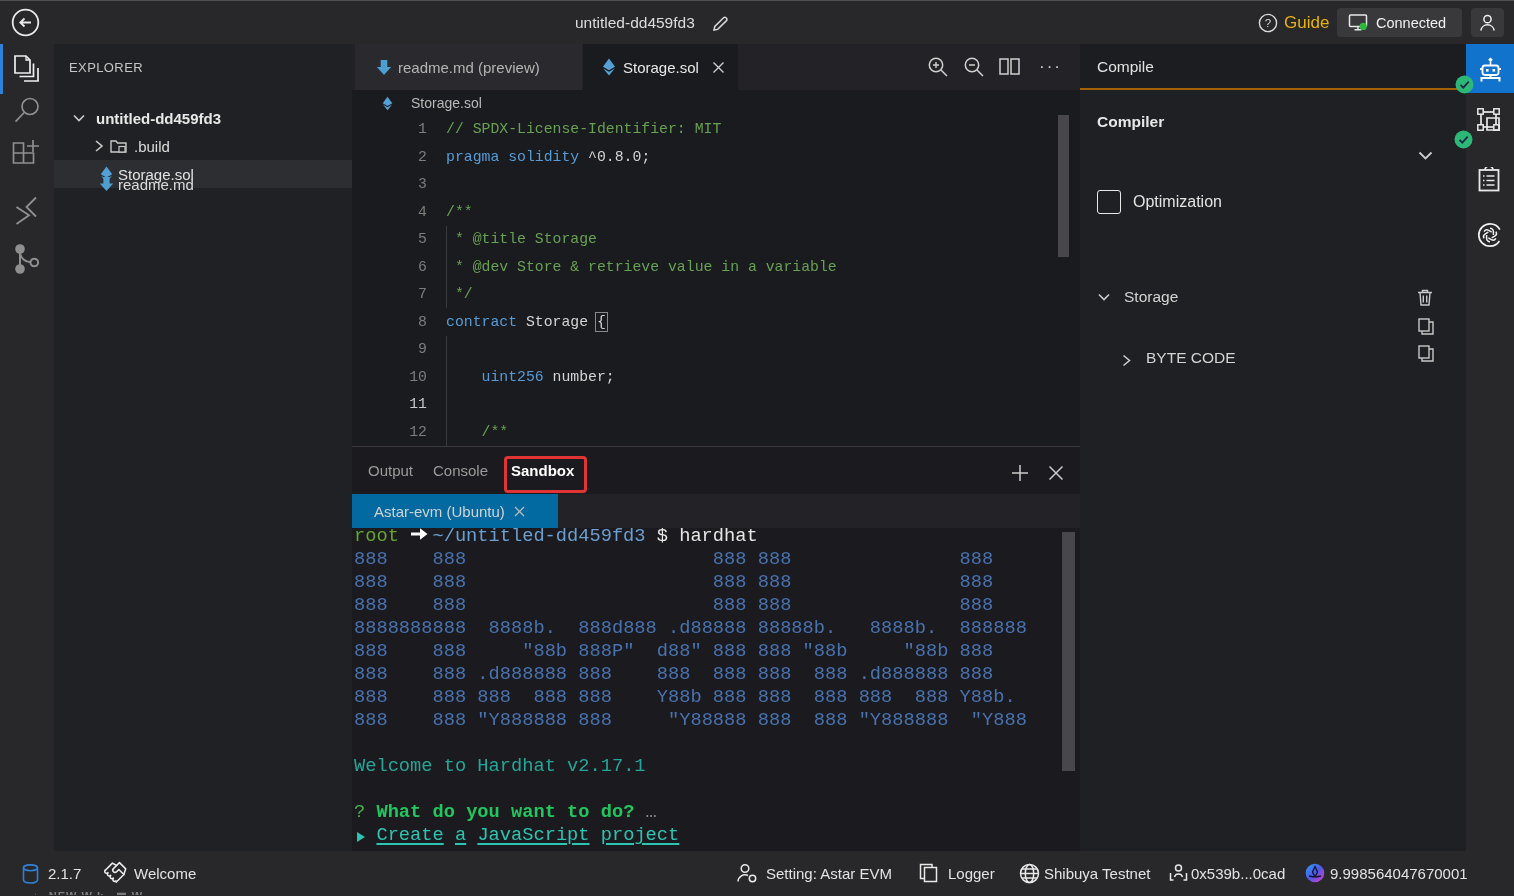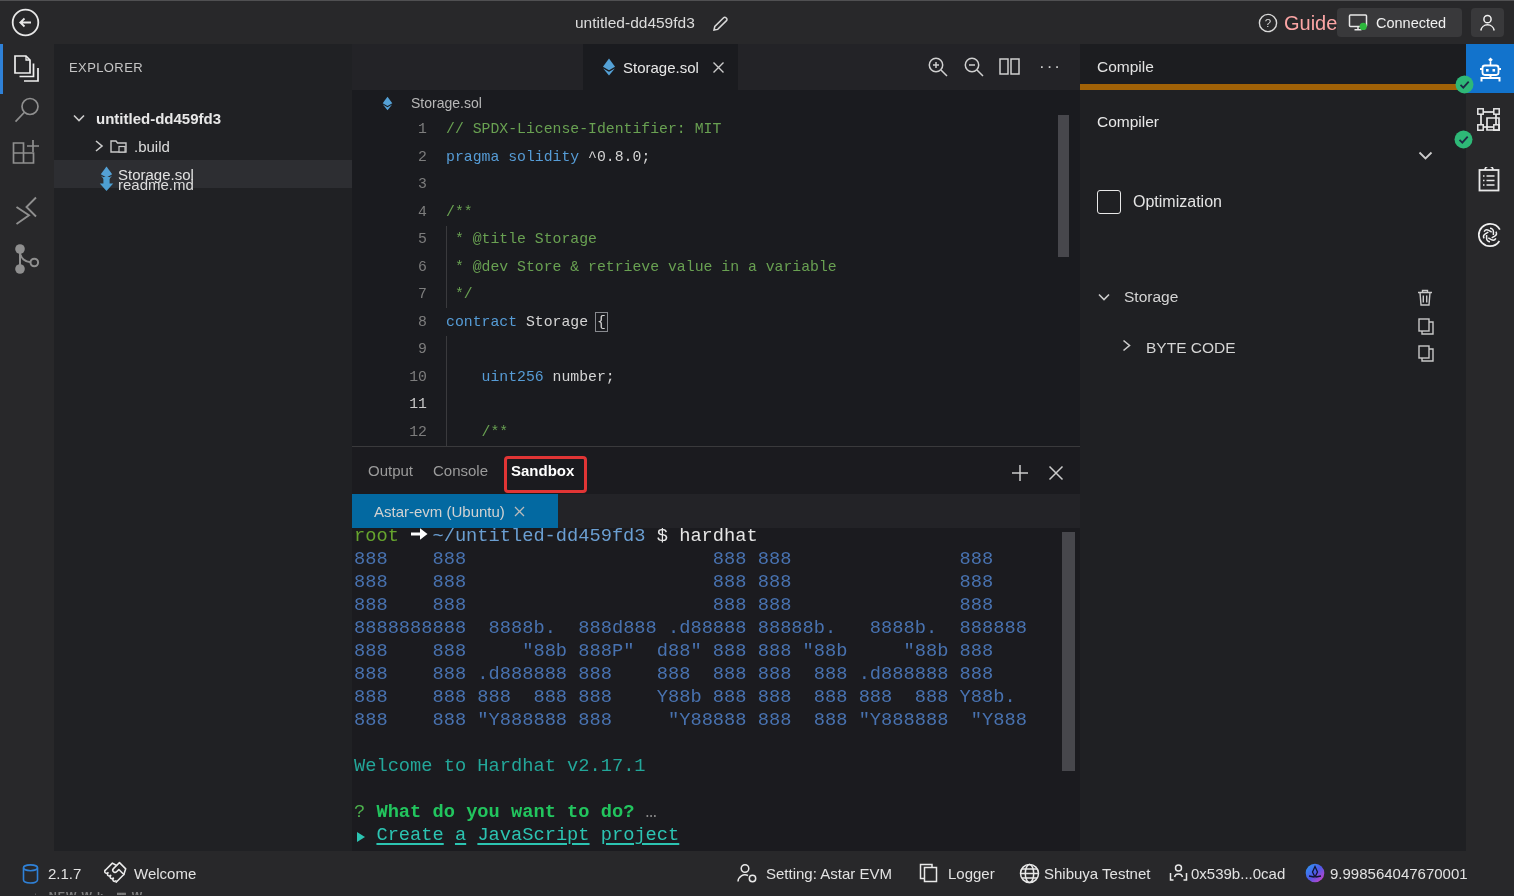--- a/index.html
+++ b/index.html
@@ -18,21 +18,21 @@
   </svg>
   <div class="abs" style="left:575px;top:0;height:44px;display:flex;align-items:center;color:#dcdcdc;font-size:15.5px">untitled-dd459fd3</div>
   <svg class="abs" style="left:711px;top:13px" width="19" height="19" viewBox="0 0 19 19">
     <path d="M3 16 L3.8 12.5 L12.6 3.7 a1.6 1.6 0 0 1 2.3 0 l0.6 0.6 a1.6 1.6 0 0 1 0 2.3 L6.7 15.4 L3 16 Z" stroke="#d8d8d8" stroke-width="1.5" fill="none"></path>
   </svg>
 
   <svg class="abs" style="left:1258px;top:12px" width="20" height="20" viewBox="0 0 20 20">
     <circle cx="10" cy="10" r="8.6" stroke="#d8d8d8" stroke-width="1.4" fill="none"></circle>
     <text x="10" y="14" text-anchor="middle" font-size="11.5" fill="#d8d8d8" font-family="Liberation Sans">?</text>
   </svg>
-  <div class="abs" style="left:1284px;top:0;height:44px;display:flex;align-items:center;color:#fca5a5;font-size:20px">Guide</div>
+  <div class="abs" style="left:1284px;top:0;height:44px;display:flex;align-items:center;color:#eab308;font-size:17px">Guide</div>
 
   <div class="abs" style="left:1337px;top:7px;width:125px;height:29px;background:#39393b;border-radius:4px;display:flex;align-items:center">
     <svg style="margin-left:11px" width="21" height="19" viewBox="0 0 21 19">
       <rect x="1.5" y="2" width="17" height="11.5" rx="1" stroke="#e8e8e8" stroke-width="1.5" fill="none"></rect>
       <path d="M10 13.5 v3 M6.5 16.8 h7" stroke="#e8e8e8" stroke-width="1.5" fill="none"></path>
       <circle cx="15.2" cy="13.4" r="3.6" fill="#2db83d"></circle>
     </svg>
     <span style="margin-left:7px;color:#f0f0f0;font-size:14.5px">Connected</span>
   </div>
 
@@ -110,20 +110,26 @@
     <svg style="margin-left:45px" width="15" height="16" viewBox="0 0 15 16">
       <path d="M7.5 15 L0.8 7.5 H4.4 V1 h6.2 v6.5 h3.6 Z" fill="#4d9fd2"></path>
     </svg>
     <span style="margin-left:4px;color:#dddddd;font-size:15px">readme.md</span>
   </div>
 </div>
 
 <div class="abs" id="center" style="left:352px;top:44px;width:728px;height:807px;background:#1a1b1f">
 
   <div class="abs" style="left:0;top:0;width:728px;height:46px;background:#232327"></div>
+  <div class="abs" style="left:3px;top:0;width:227px;height:46px;background:#2a2a2e;display:flex;align-items:center">
+    <svg style="margin-left:21px" width="16" height="17" viewBox="0 0 15 16">
+          <path d="M7.5 15 L0.8 7.5 H4.4 V1 h6.2 v6.5 h3.6 Z" fill="#4d9fd2"></path>
+        </svg>
+    <span style="margin-left:6px;color:#b4b4b4;font-size:15px">readme.md (preview)</span>
+  </div>
   <div class="abs" style="left:231px;top:0;width:155px;height:46px;background:#1a1b1f;display:flex;align-items:center">
     <svg style="margin-left:19px" width="14" height="18" viewBox="0 0 13 17">
       <path d="M6.5 0.5 L12.2 8.3 L6.5 11.6 L0.8 8.3 Z" fill="#54a1d6"></path>
       <path d="M6.5 13 L12 9.8 L6.5 16.5 L1 9.8 Z" fill="#54a1d6"></path>
     </svg>
     <span style="margin-left:7px;color:#e8e8e8;font-size:15px">Storage.sol</span>
     <svg style="margin-left:13px" width="13" height="13" viewBox="0 0 13 13">
           <path d="M1.5 1.5 L11.5 11.5 M11.5 1.5 L1.5 11.5" stroke="#cccccc" stroke-width="1.4"></path>
         </svg>
   </div>
@@ -208,24 +214,24 @@
 
 <span class="tq">?</span> <b style="color:#22c55e">What do you want to do?</b> <span style="color:#8a8a8a">…</span>
 <span class="tc">  <u>Create</u> <u>a</u> <u>JavaScript</u> <u>project</u></span></pre>
     <div class="abs" style="left:5px;top:385px;width:0;height:0;border-left:8px solid #2cc4b2;border-top:5.5px solid transparent;border-bottom:5.5px solid transparent"></div>
 
     <div class="abs" style="left:710px;top:85px;width:13px;height:239px;background:#47474c"></div>
   </div>
 </div>
 
 <div class="abs" style="left:1080px;top:44px;width:386px;height:807px;background:#1f2023">
-  <div class="abs" style="left:0;top:0;width:386px;height:46px;background:#1c1d20;border-bottom:6px solid #a16207">
+  <div class="abs" style="left:0;top:0;width:386px;height:46px;background:#1c1d20;border-bottom:2px solid #a16207">
     <div class="abs" style="left:17px;top:0;height:46px;display:flex;align-items:center;color:#e2e2e2;font-size:15.5px">Compile</div>
   </div>
-  <div class="abs" style="left:17px;top:69px;color:#e8e8e8;font-size:15.5px;font-weight:400">Compiler</div>
+  <div class="abs" style="left:17px;top:69px;color:#e8e8e8;font-size:15.5px;font-weight:700">Compiler</div>
   <div class="abs" style="left:17px;top:96px;width:350px;height:0px"></div>
   <svg class="abs" style="left:1420px;top:152px" width="0" height="0"></svg>
   <svg class="abs" style="left:338px;top:107px" width="15" height="10" viewBox="0 0 15 10">
         <path d="M1.5 1.5 L7.5 7.5 L13.5 1.5" stroke="#cccccc" stroke-width="1.8" fill="none"></path>
       </svg>
 
   <div class="abs" style="left:17px;top:146px"></div>
   <div class="abs" style="left:17px;top:146px"></div>
   <div class="abs" style="left:17px;top:145px"></div>
   <div class="abs" style="left:17px;top:146px"></div>
@@ -238,21 +244,21 @@
         </svg>
     <span style="margin-left:13px;color:#d4d4d4;font-size:15.5px">Storage</span>
   </div>
   <svg class="abs" style="left:337px;top:245px" width="16" height="17" viewBox="0 0 16 17">
     <path d="M1 3.5 h14 M5.5 3.5 v-2 h5 v2 M3 3.5 l1 12.5 h8 l1 -12.5 M6.3 6.5 v7 M9.7 6.5 v7" stroke="#c8c8c8" stroke-width="1.4" fill="none"></path>
   </svg>
   <svg class="abs" style="left:338px;top:274px" width="16" height="17" viewBox="0 0 16 17">
     <rect x="1" y="1" width="10" height="12" stroke="#c8c8c8" stroke-width="1.4" fill="none"></rect>
     <path d="M4 13 v3 h11 v-12 h-4" stroke="#c8c8c8" stroke-width="1.4" fill="none"></path>
   </svg>
-  <div class="abs" style="left:0;top:295px;width:386px;height:28px;display:flex;align-items:flex-start">
+  <div class="abs" style="left:0;top:295px;width:386px;height:28px;display:flex;align-items:flex-end">
     <svg style="margin-left:41px" width="11" height="13" viewBox="0 0 11 13">
           <path d="M2.5 1.5 L8.5 6.5 L2.5 11.5" stroke="#cccccc" stroke-width="1.6" fill="none"></path>
         </svg>
     <span style="margin-left:14px;color:#d4d4d4;font-size:15.5px">BYTE CODE</span>
   </div>
   <svg class="abs" style="left:338px;top:301px" width="16" height="17" viewBox="0 0 16 17">
     <rect x="1" y="1" width="10" height="12" stroke="#c8c8c8" stroke-width="1.4" fill="none"></rect>
     <path d="M4 13 v3 h11 v-12 h-4" stroke="#c8c8c8" stroke-width="1.4" fill="none"></path>
   </svg>
 </div>

